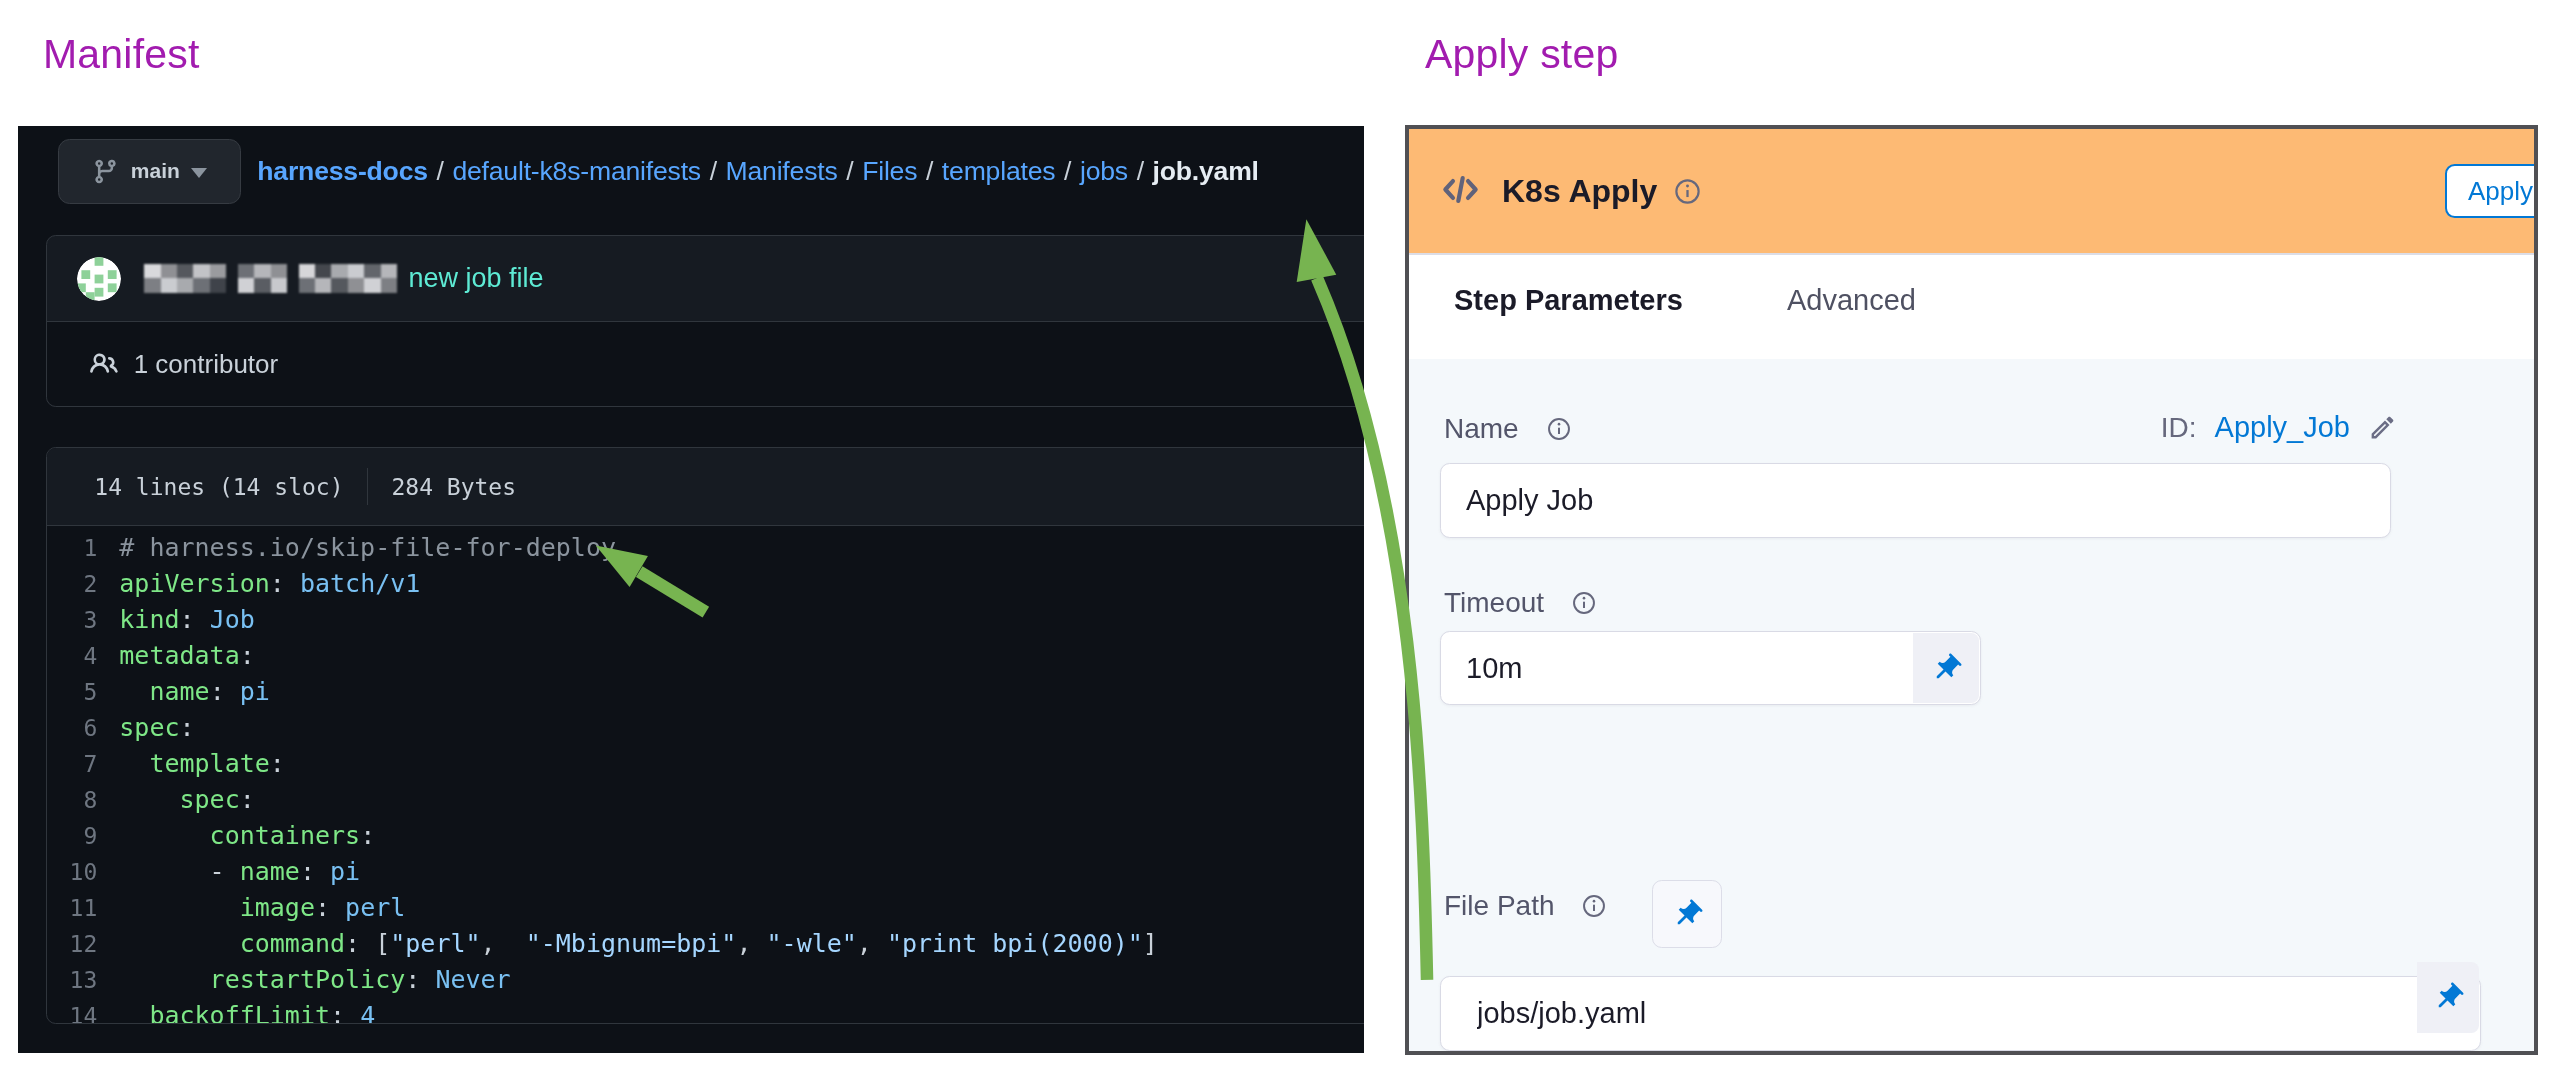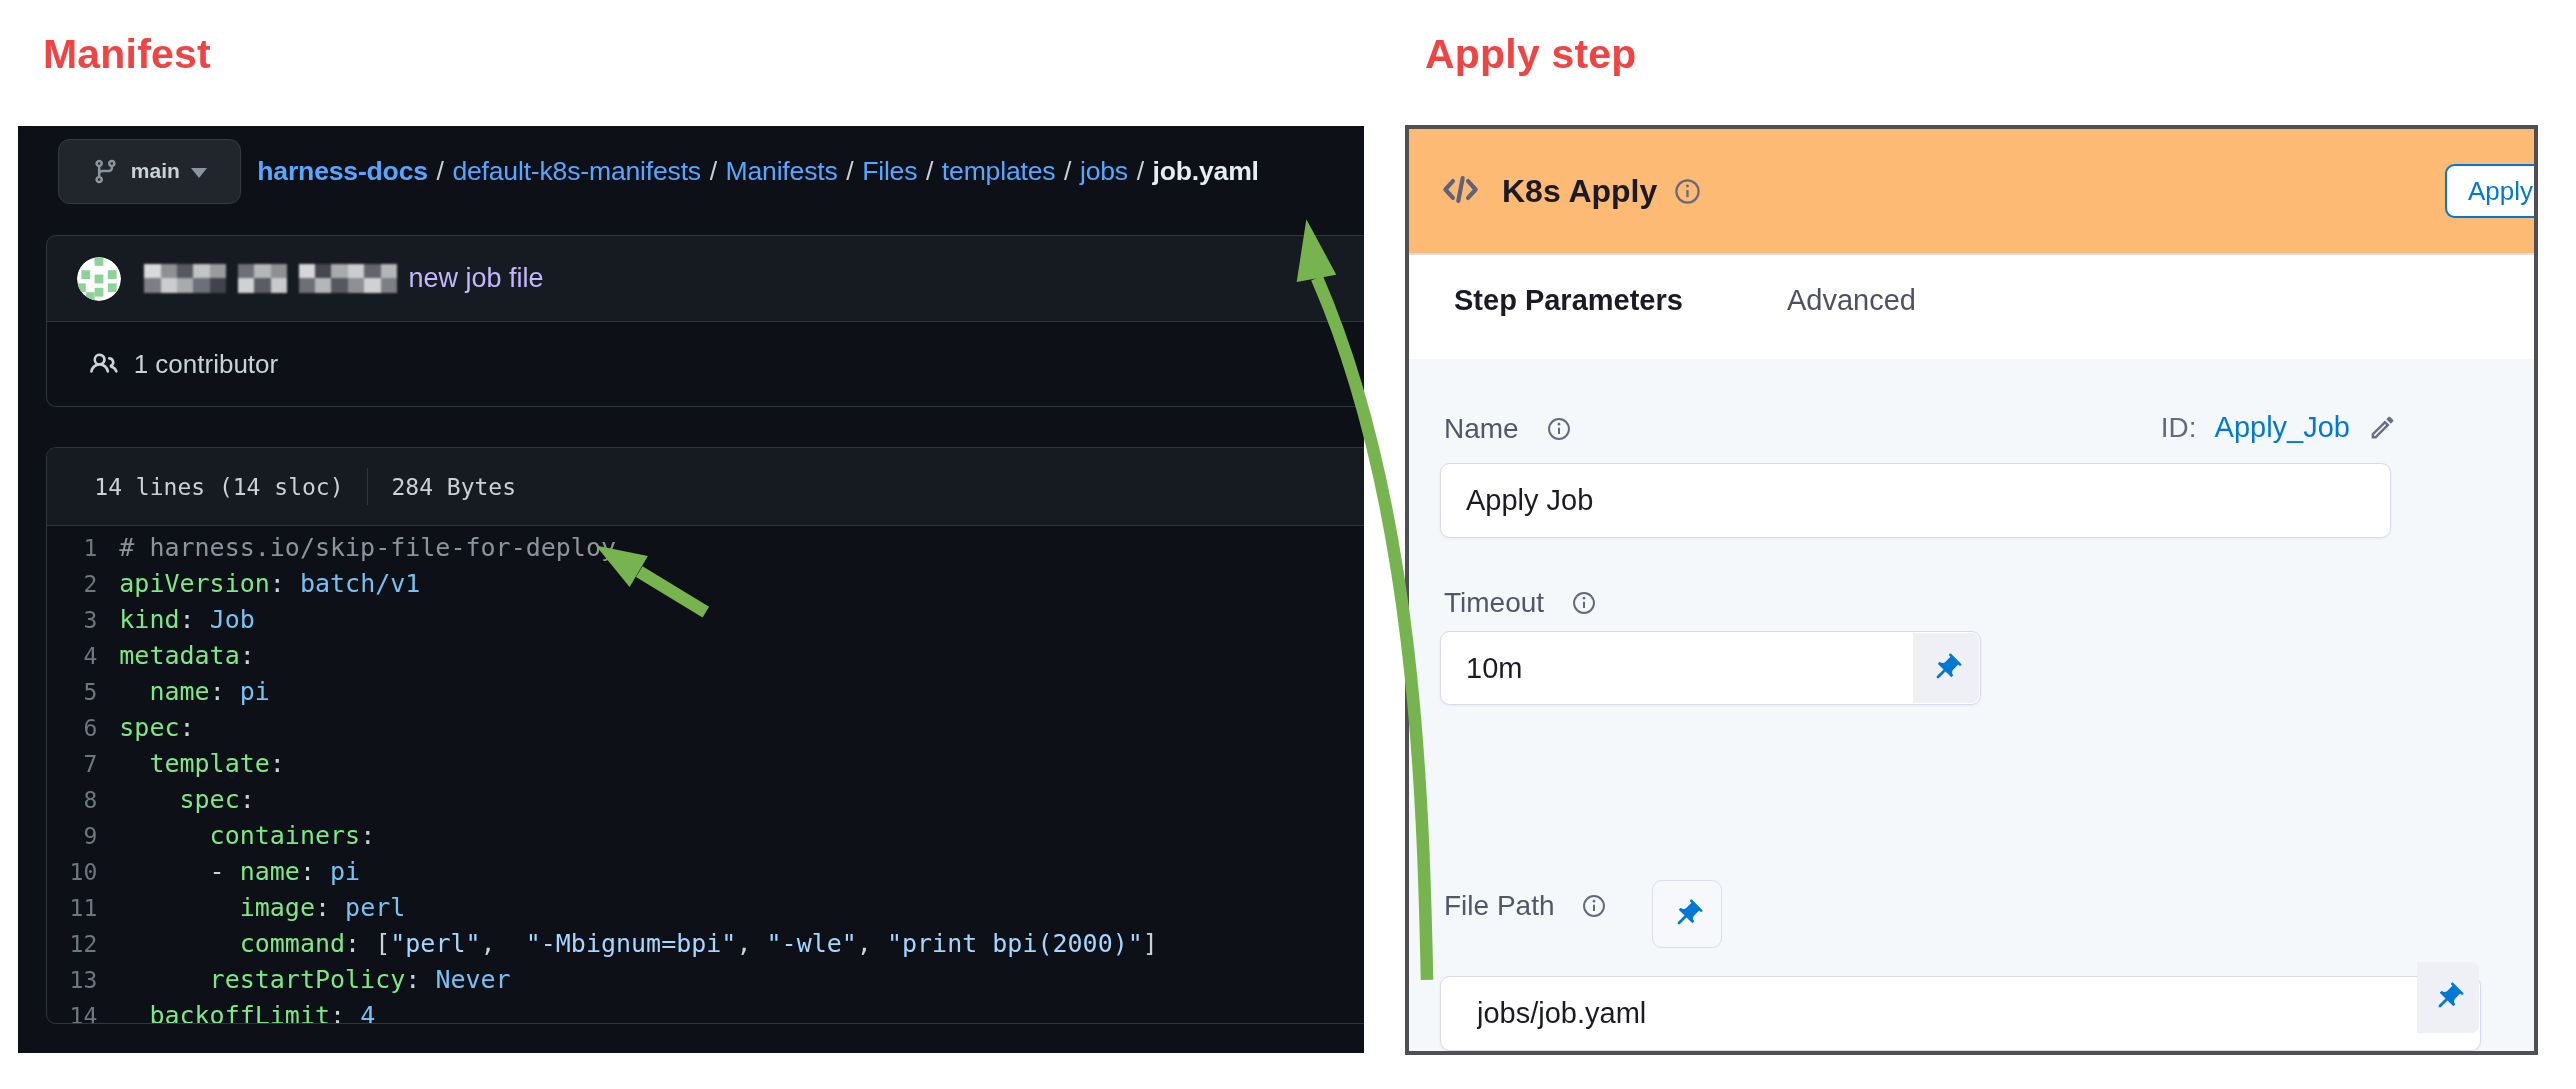--- a/index.html
+++ b/index.html
@@ -1,19 +1,19 @@
 <!DOCTYPE html>
 <html><head>
 <meta charset="utf-8">
 <style>
   * { margin:0; padding:0; box-sizing:border-box; }
   html,body { width:2576px; height:1089px; }
   body { position:relative; background:#ffffff; font-family:"Liberation Sans",sans-serif; overflow:hidden; }
 
-  .page-title { position:absolute; font-size:41px; font-weight:700; color:#ef4444; letter-spacing:0.2px; }
+  .page-title { position:absolute; font-size:41px; font-weight:400; color:#a21caf; letter-spacing:0.2px; }
   #left-title { left:43px; top:31px; }
   #right-title { left:1425px; top:31px; }
 
   
   #gh-panel { position:absolute; left:18.3px; top:126px; width:1346px; height:927px;
               background:#0d1117; overflow:hidden; }
 
   #branch-btn { position:absolute; left:40px; top:12.6px; width:183px; height:65px;
                 background:#21262d; border:1.9px solid #363b42; border-radius:11.6px;
                 display:flex; align-items:center; justify-content:center; gap:11.6px; cursor:pointer; }
@@ -28,21 +28,21 @@
   #breadcrumb .crumb-sep { color:#c9d1d9; padding:0 8.7px; }
   #breadcrumb .crumb-current { color:#e6edf3; font-weight:700; }
 
   #commit-card { position:absolute; left:28px; top:109px; width:1371px; height:172px;
                  border:1.9px solid #30363d; border-radius:9.7px; background:#161b22; }
   #commit-row { position:absolute; left:0; top:0; right:0; height:85px; display:flex; align-items:center; }
   #avatar { width:44px; height:44px; margin-left:30px; border-radius:50%; flex:none; }
   #blur-name { display:flex; align-items:center; margin-left:23px; filter:blur(1px); }
   #blur-name .bk { width:16.4px; height:29px; }
   #blur-name .bgap { width:11.6px; height:29px; }
-  #commit-msg { color:#c4b5fd; font-size:27px; margin-left:11.6px; }
+  #commit-msg { color:#5eead4; font-size:27px; margin-left:11.6px; }
   #contrib-row { position:absolute; left:0; top:85px; right:0; bottom:0; background:#0d1117;
                  border-top:1.9px solid #30363d; border-radius:0 0 9.7px 9.7px;
                  display:flex; align-items:center; }
   #contrib-row svg { margin-left:43px; }
   #contrib-label { color:#c9d1d9; font-size:26px; margin-left:15.4px; font-weight:500; }
 
   #code-card { position:absolute; left:28px; top:321px; width:1371px; height:577px;
                border:1.9px solid #30363d; border-radius:9.7px; background:#0d1117; overflow:hidden; }
   #meta-bar { height:78px; background:#161b22; border-bottom:1.9px solid #30363d;
               display:flex; align-items:center; font-family:"DejaVu Sans Mono",monospace;

